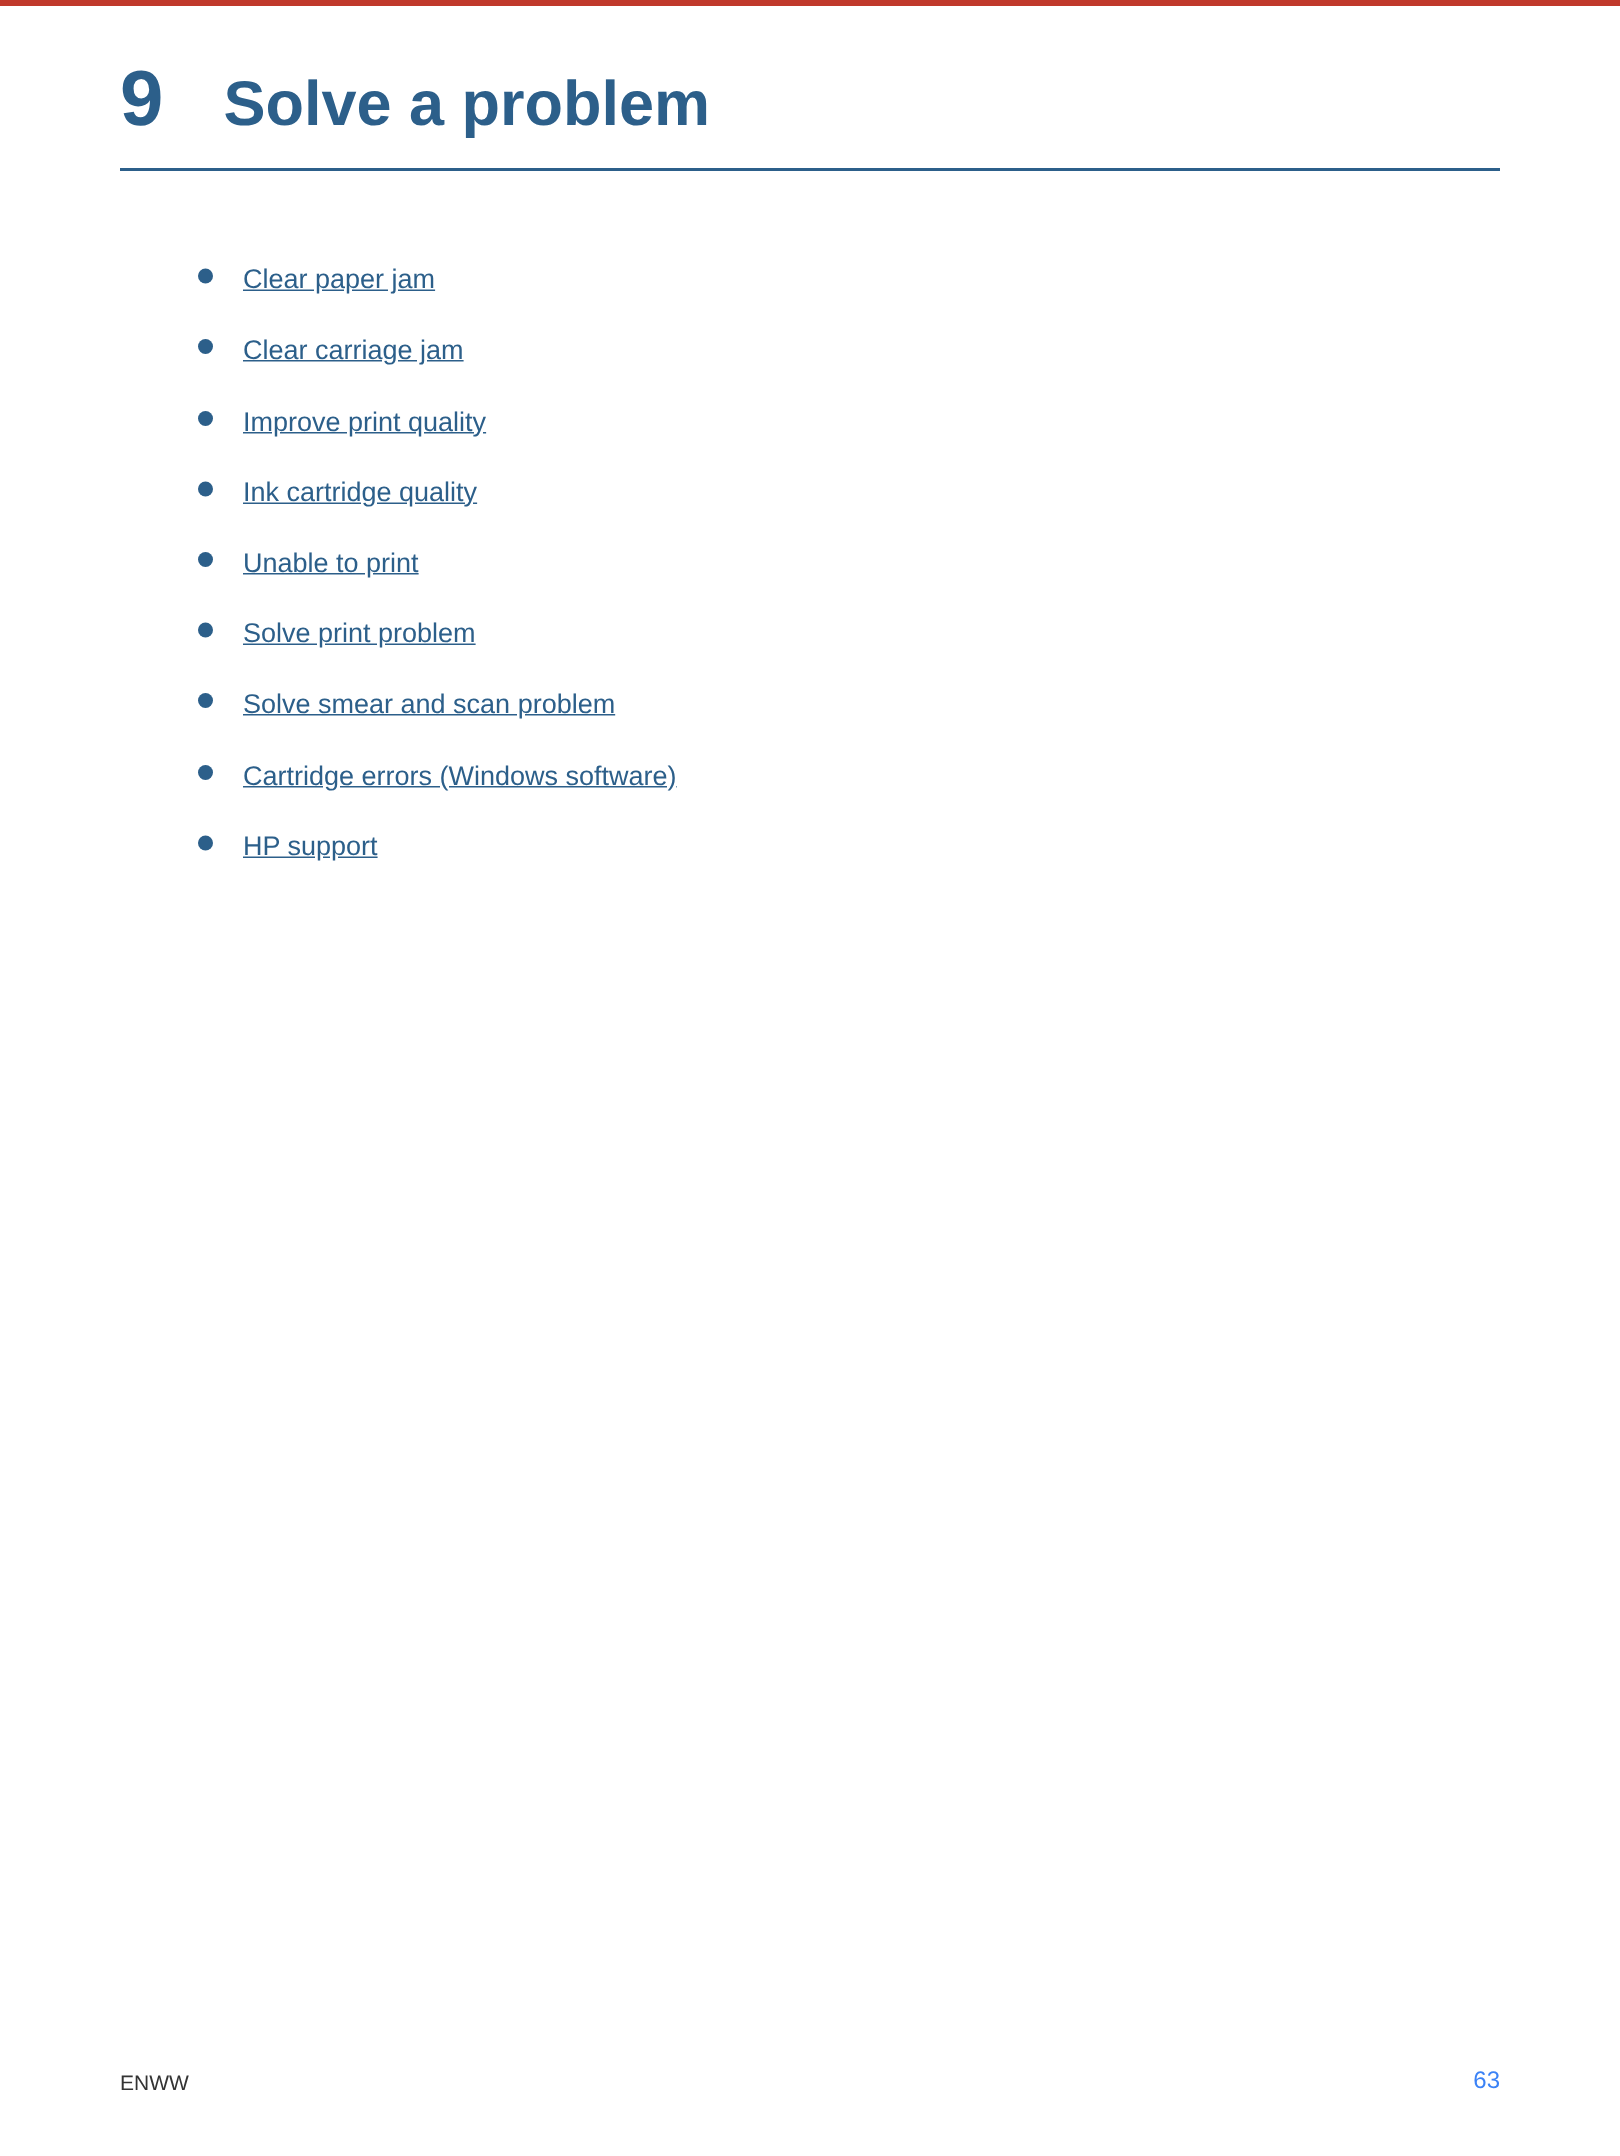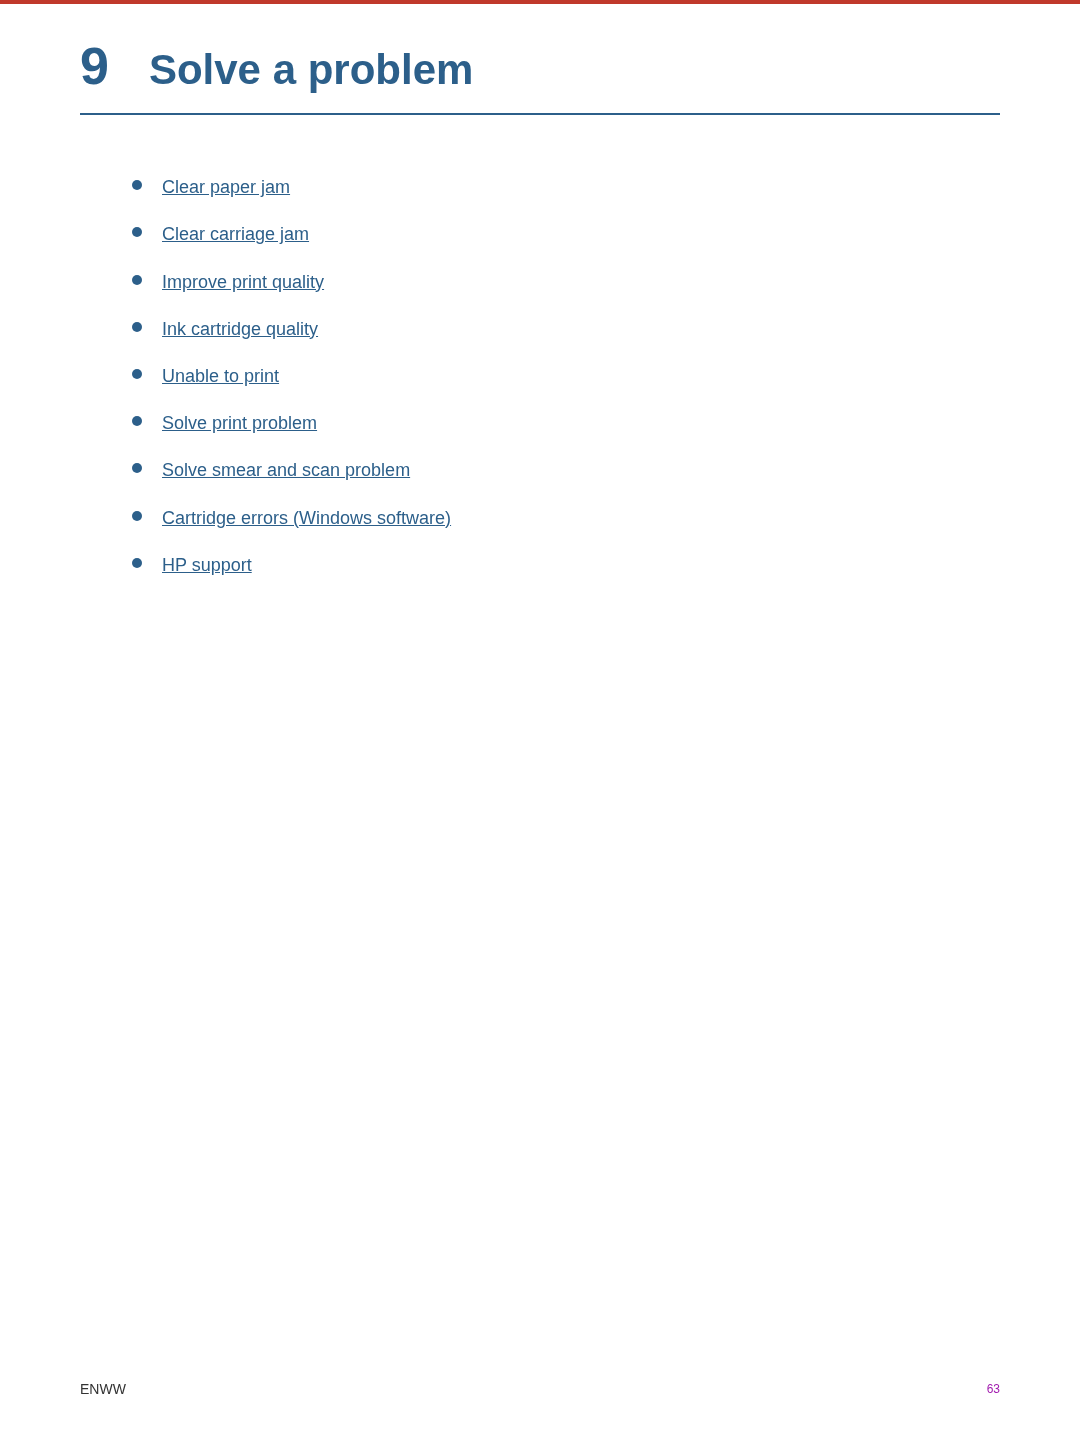--- a/index.html
+++ b/index.html
@@ -102,22 +102,22 @@
       justify-content: space-between;
       align-items: center;
     }
 
     .footer-left {
       font-size: 14px;
       color: #333333;
     }
 
     .footer-right {
-      font-size: 12px;
-      color: #a21caf;
+      font-size: 16px;
+      color: #3b82f6;
     }
   </style>
 </head>
 <body>
 
 <div class="page-container">
   <div class="top-border"></div>
 
   <div class="header-section">
     <span class="chapter-number">9</span>

